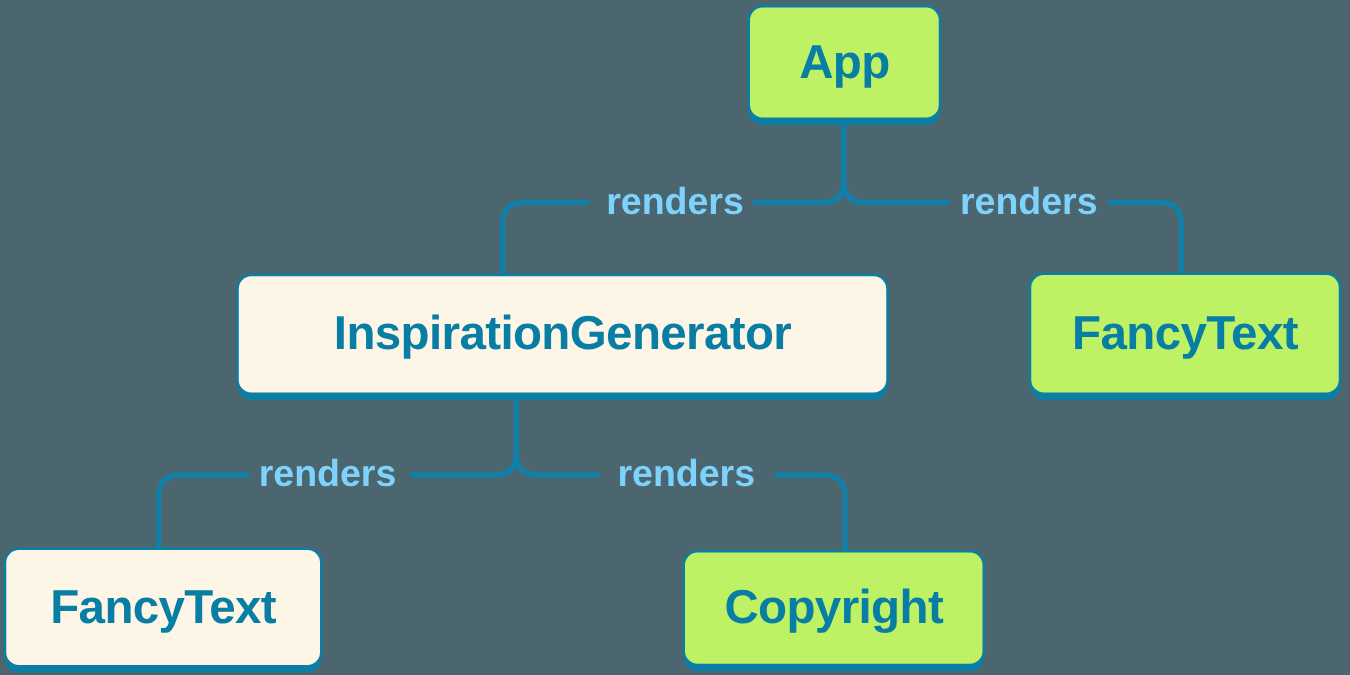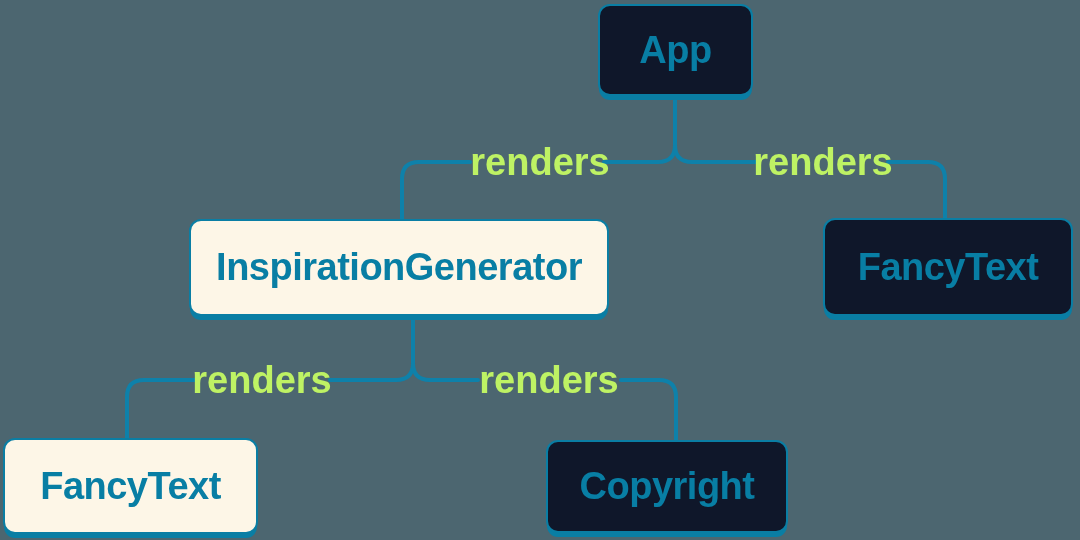--- a/index.html
+++ b/index.html
@@ -25,41 +25,41 @@
   }
   .edges-svg path {
     fill: none;
     stroke: #0E81AA;
     stroke-width: 4;
     stroke-linecap: round;
   }
   .node {
     position: absolute;
     box-sizing: border-box;
-    background: #0f172a;
+    background: #bef264;
     border: 2px solid #0A7EA4;
     border-radius: 12px;
     box-shadow: 0 5px 0 -1px #0A7EA4;
     display: flex;
     align-items: center;
     justify-content: center;
     color: #087EA4;
     font-size: 38px;
     font-weight: 700;
     letter-spacing: -0.5px;
     white-space: nowrap;
   }
   .node.highlight {
     background: #FDF6E7;
   }
   .edge-label {
     position: absolute;
     transform: translate(-50%, -50%);
-    color: #bef264;
-    font-size: 38px;
+    color: #7dd3fc;
+    font-size: 30px;
     font-weight: 700;
     white-space: nowrap;
     line-height: 1;
   }
 </style>
 </head>
 <body>
 
 <div class="stage">
 
@@ -71,21 +71,21 @@
     <path d="M413 318 V363 Q413 380 396 380 H330"></path>
     <path d="M413 318 V363 Q413 380 430 380 H478"></path>
     <path d="M198 380 H144 Q127 380 127 397 V438"></path>
     <path d="M621 380 H659 Q676 380 676 397 V440"></path>
   </svg>
 
   <div class="node" style="left:598px; top:4px; width:155px; height:92px">
     <span>App</span>
   </div>
 
-  <div class="node highlight" style="left:189px; top:219px; width:420px; height:97px">
+  <div class="node highlight" style="left:189px; top:219px; width:522px; height:97px">
     <span>InspirationGenerator</span>
   </div>
 
   <div class="node" style="left:823px; top:218px; width:250px; height:98px">
     <span>FancyText</span>
   </div>
 
   <div class="node highlight" style="left:3px; top:438px; width:255px; height:96px">
     <span>FancyText</span>
   </div>

